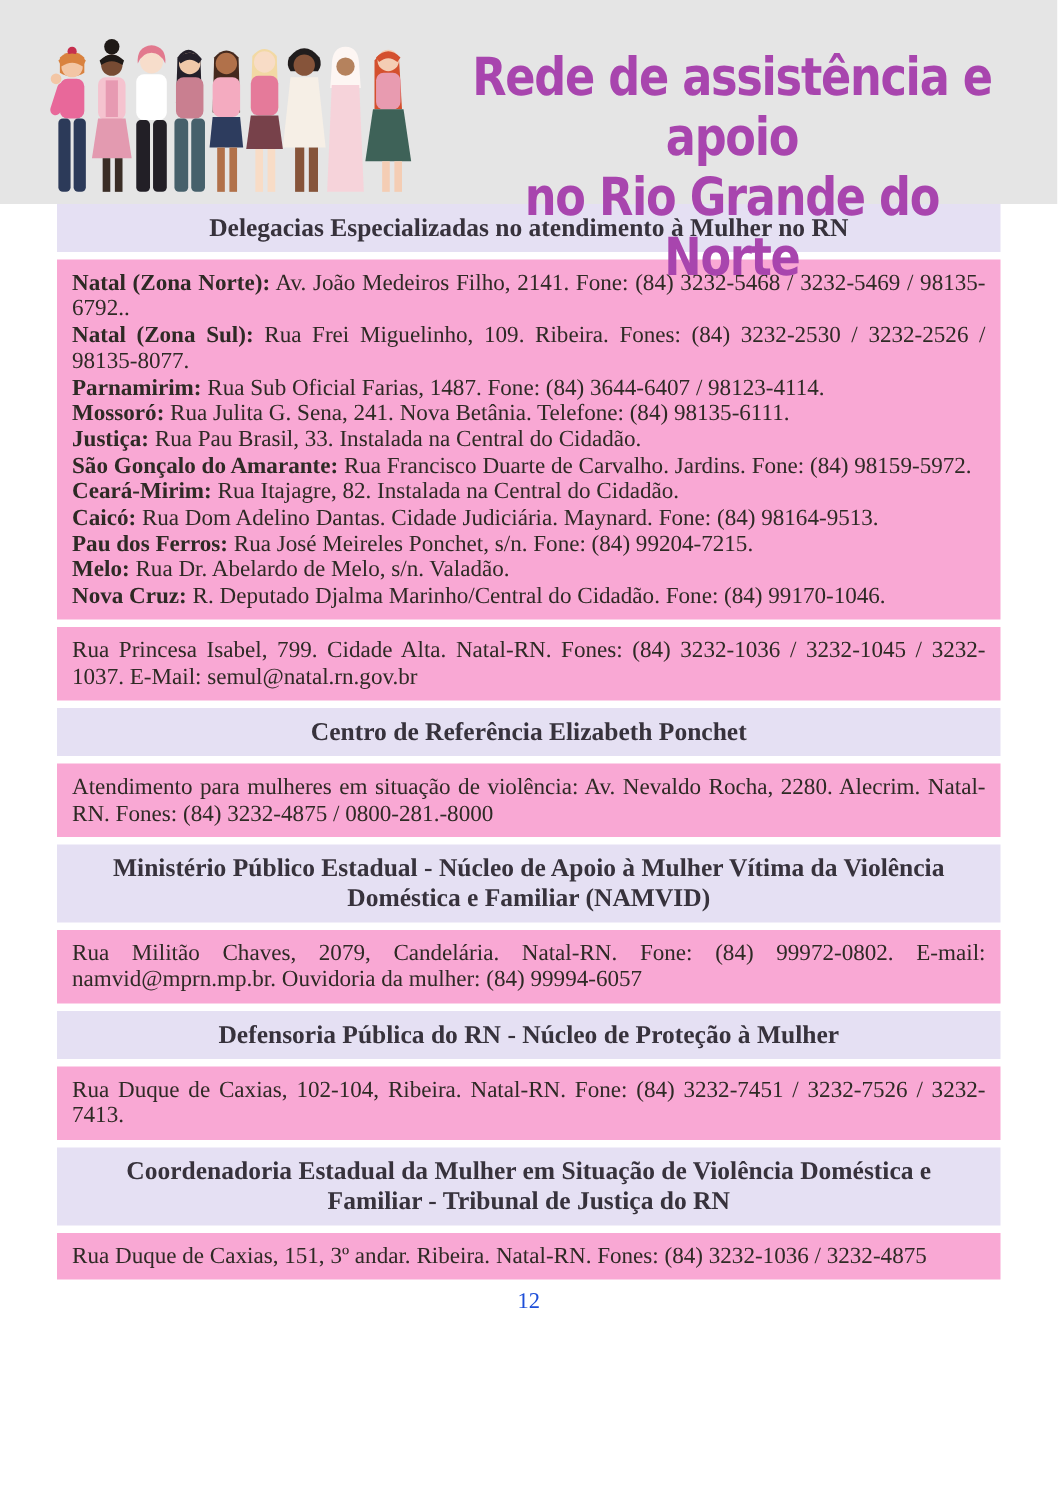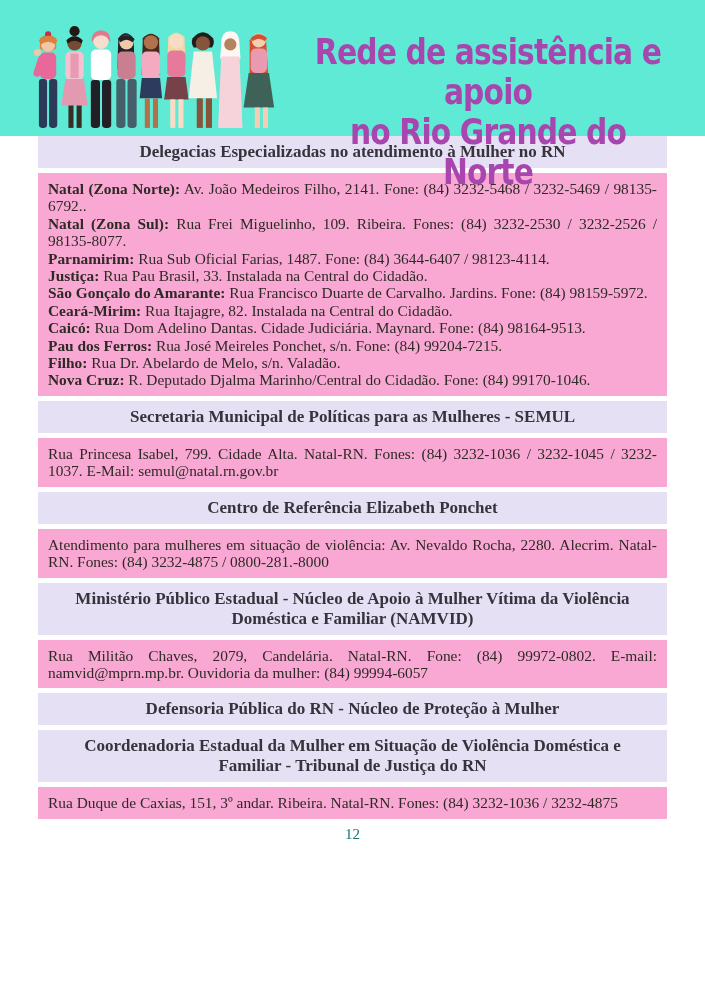--- a/index.html
+++ b/index.html
@@ -2,21 +2,21 @@
 <html><head>
 <meta charset="utf-8">
 <style>
   html,body{margin:0;padding:0;}
   body{
     width:705px;height:1000px;overflow:hidden;background:#ffffff;
     font-family:"Liberation Serif","DejaVu Serif",serif;
     position:relative;
   }
   
-  .top-band{position:relative;height:136px;background:#5eead4;padding-left:16px;}
+  .top-band{position:relative;height:136px;background:#e5e5e5;padding-left:16px;}
   .illustration{position:absolute;left:30px;top:22px;width:252px;height:112px;}
   .main-title{
     position:absolute;left:278px;top:32px;width:420px;
     text-align:center;color:#a845ae;
     font-family:"DejaVu Sans","Liberation Sans",sans-serif;
     font-weight:bold;font-size:35px;line-height:40px;letter-spacing:-1px;
     transform:scaleX(0.85);transform-origin:50% 50%;
   }
   
   .content{margin:0 38px;display:flex;flex-direction:column;gap:5px;border-radius:20px;}
@@ -29,21 +29,21 @@
   .section-body{
     background:#f9a8d4;color:#2e2a25;
     font-size:15.4px;line-height:17.4px;
     padding:7px 10px;text-align:justify;
   }
   .entry{text-align:justify;}
   .entry b{font-weight:bold;}
   .section-body p{margin:0;}
   
   .page-footer{
-    text-align:center;color:#0f766e;font-size:15px;margin-top:7px;
+    text-align:center;color:#1d4ed8;font-size:15px;margin-top:7px;
   }
 </style>
 </head>
 <body>
 
 <div class="top-band">
 
   <svg class="illustration" viewBox="0 0 240 110" aria-hidden="true">
 
     <g>
@@ -135,49 +135,52 @@
   </div>
 </div>
 
 <div class="content" id="sections">
     <section class="section">
       <div class="section-header">Delegacias Especializadas no atendimento à Mulher no RN</div>
       <div class="section-body">
         <div class="entry"><b>Natal (Zona Norte):</b> Av. João Medeiros Filho, 2141. Fone: (84) 3232-5468 / 3232-5469 / 98135-6792..</div>
         <div class="entry"><b>Natal (Zona Sul):</b> Rua Frei Miguelinho, 109. Ribeira. Fones: (84) 3232-2530 / 3232-2526 / 98135-8077.</div>
         <div class="entry"><b>Parnamirim:</b> Rua Sub Oficial Farias, 1487. Fone: (84) 3644-6407 / 98123-4114.</div>
+        <div class="entry"><b>Mossoró:</b> Rua Julita G. Sena, 241. Nova Betânia. Telefone: (84) 98135-6111.</div>
         <div class="entry"><b>Justiça:</b> Rua Pau Brasil, 33. Instalada na Central do Cidadão.</div>
         <div class="entry"><b>São Gonçalo do Amarante:</b> Rua Francisco Duarte de Carvalho. Jardins. Fone: (84) 98159-5972.</div>
         <div class="entry"><b>Ceará-Mirim:</b> Rua Itajagre, 82. Instalada na Central do Cidadão.</div>
         <div class="entry"><b>Caicó:</b> Rua Dom Adelino Dantas. Cidade Judiciária. Maynard. Fone: (84) 98164-9513.</div>
         <div class="entry"><b>Pau dos Ferros:</b> Rua José Meireles Ponchet, s/n. Fone: (84) 99204-7215.</div>
-        <div class="entry"><b>Filho:</b> Rua Dr. Abelardo de Melo, s/n. Valadão.</div>
+        <div class="entry"><b>Melo:</b> Rua Dr. Abelardo de Melo, s/n. Valadão.</div>
         <div class="entry"><b>Nova Cruz:</b> R. Deputado Djalma Marinho/Central do Cidadão. Fone: (84) 99170-1046.</div>
       </div>
     </section>
     <section class="section">
-      <div class="section-header">Secretaria Municipal de Políticas para as Mulheres - SEMUL</div>
       <div class="section-body">
         <p>Rua Princesa Isabel, 799. Cidade Alta. Natal-RN. Fones: (84) 3232-1036 / 3232-1045 / 3232-1037. E-Mail: semul@natal.rn.gov.br</p>
       </div>
     </section>
     <section class="section">
       <div class="section-header">Centro de Referência Elizabeth Ponchet</div>
       <div class="section-body">
         <p>Atendimento para mulheres em situação de violência: Av. Nevaldo Rocha, 2280. Alecrim. Natal-RN. Fones: (84) 3232-4875 / 0800-281.-8000</p>
       </div>
     </section>
     <section class="section">
       <div class="section-header">Ministério Público Estadual - Núcleo de Apoio à Mulher Vítima da Violência Doméstica e Familiar (NAMVID)</div>
       <div class="section-body">
         <p>Rua Militão Chaves, 2079, Candelária. Natal-RN. Fone: (84) 99972-0802. E-mail: namvid@mprn.mp.br. Ouvidoria da mulher: (84) 99994-6057</p>
       </div>
     </section>
     <section class="section">
       <div class="section-header">Defensoria Pública do RN - Núcleo de Proteção à Mulher</div>
+      <div class="section-body">
+        <p>Rua Duque de Caxias, 102-104, Ribeira. Natal-RN. Fone: (84) 3232-7451 / 3232-7526 / 3232-7413.</p>
+      </div>
     </section>
     <section class="section">
       <div class="section-header">Coordenadoria Estadual da Mulher em Situação de Violência Doméstica e Familiar - Tribunal de Justiça do RN</div>
       <div class="section-body">
         <p>Rua Duque de Caxias, 151, 3º andar. Ribeira. Natal-RN. Fones: (84) 3232-1036 / 3232-4875</p>
       </div>
     </section>
   </div>
 
 <div class="page-footer">12</div>

